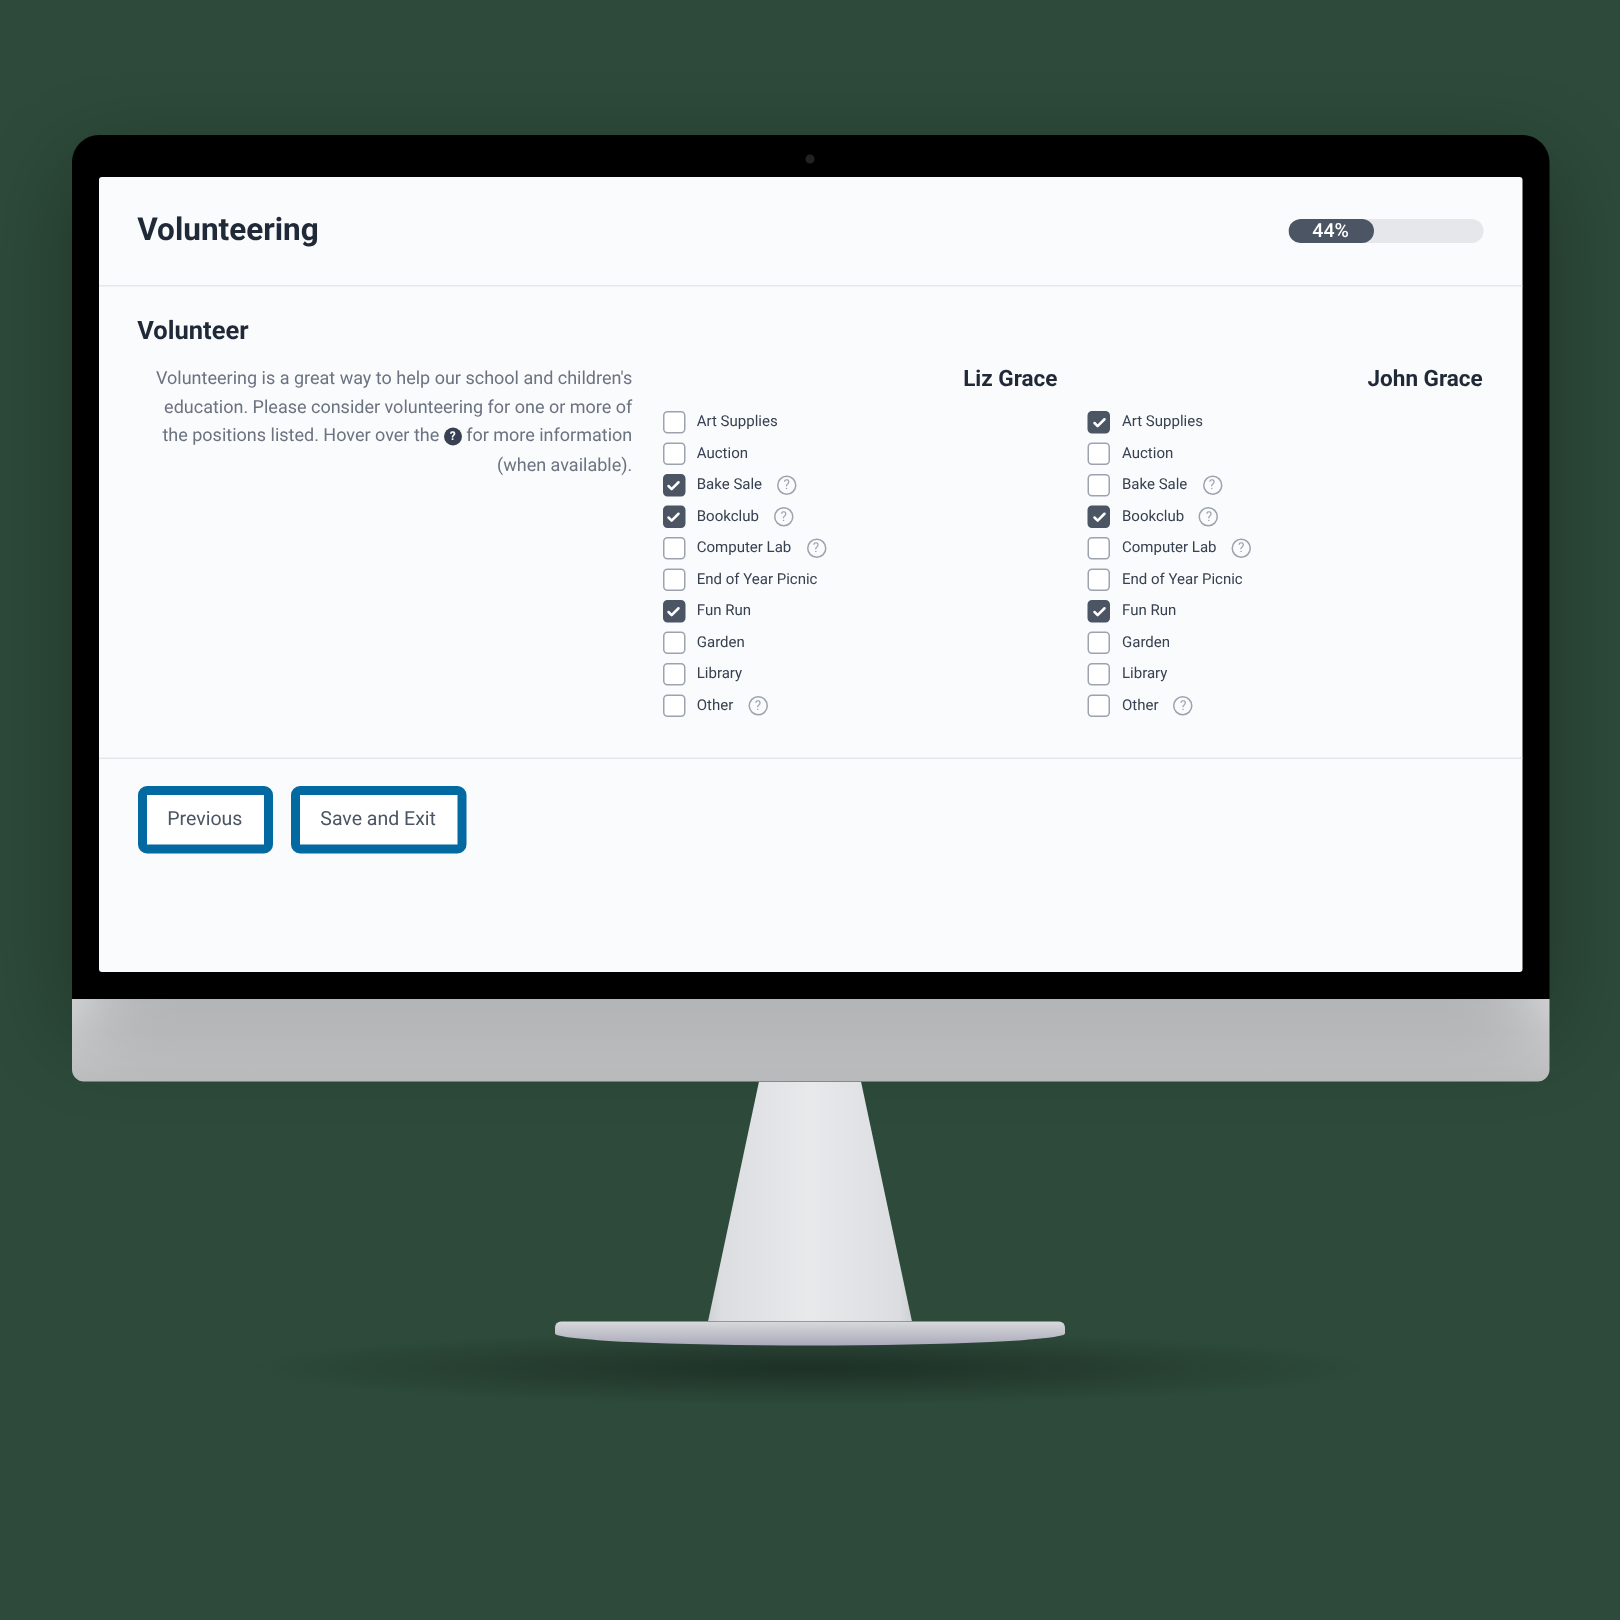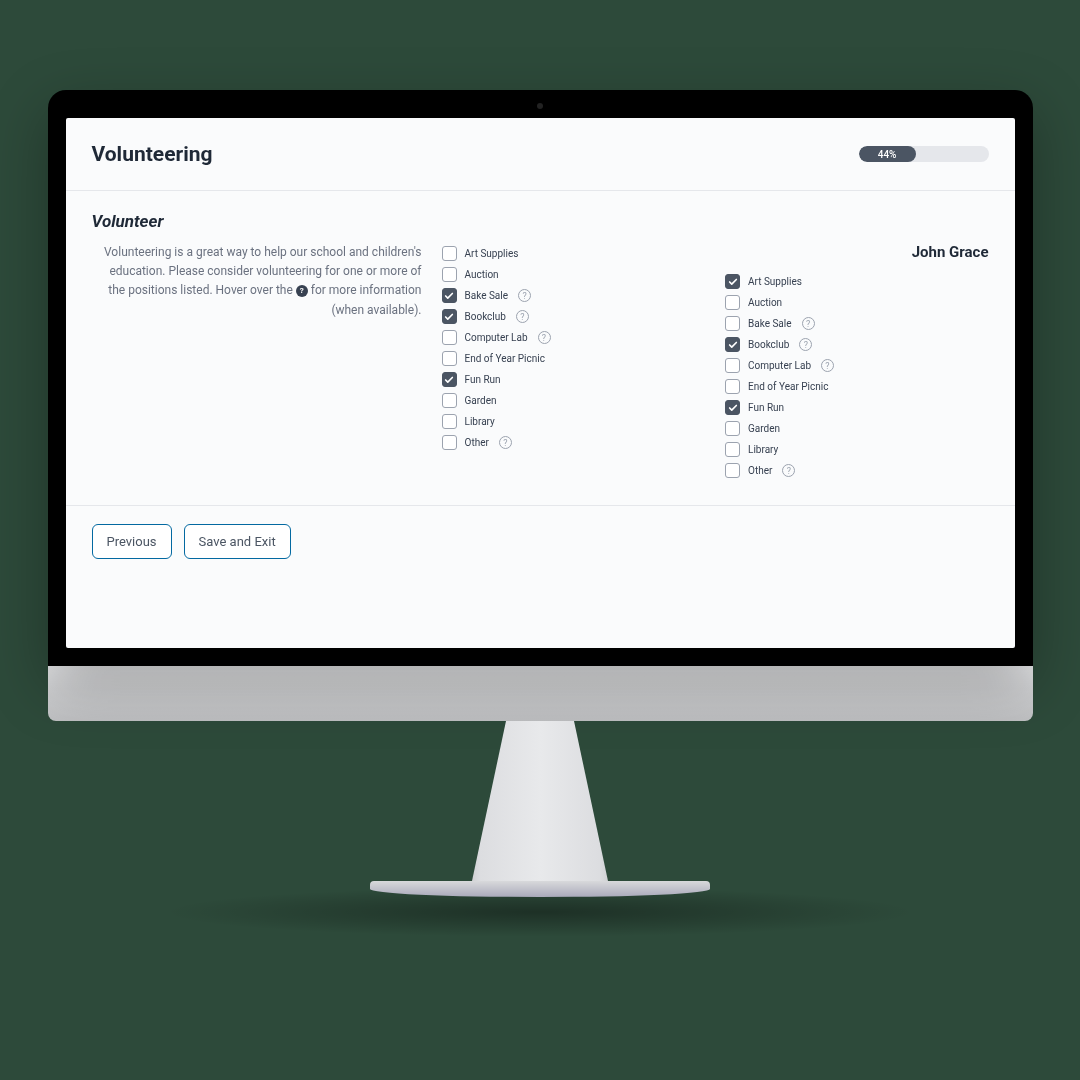--- a/index.html
+++ b/index.html
@@ -73,34 +73,33 @@
       height: 100%;
       width: 44%;
       background: #4b5563;
       border-radius: 9px;
       display: flex;
       align-items: center;
       justify-content: center;
     }
     .progress-text {
       color: #fff;
-      font-size: 10px;
+      font-size: 13px;
       font-weight: 500;
     }
     .divider {
       border: none;
       border-top: 1px solid #e5e7eb;
       margin: 0 -26px 20px -26px;
     }
     .section-title {
       font-size: 17px;
       font-weight: 700;
       color: #1f2937;
       margin-bottom: 12px;
-      font-style: italic;
     }
     .main-row {
       display: flex;
       gap: 20px;
       text-align: right;
     }
     .description-col {
       flex: 0 0 330px;
       font-size: 12px;
       color: #6b7280;
@@ -183,21 +182,21 @@
     .footer {
       border-top: 1px solid #e5e7eb;
       padding: 18px 0;
       margin: 24px -26px 0 -26px;
       padding-left: 26px;
       display: flex;
       gap: 12px;
     }
     .btn {
       padding: 9px 14px;
-      border: 1px solid #0369a1;
+      border: 6px solid #0369a1;
       background: #fff;
       border-radius: 6px;
       font-size: 13px;
       color: #4b5563;
       cursor: pointer;
       font-family: inherit;
     }
     .chin {
       height: 55px;
       background: linear-gradient(180deg, #e9eaec 0%, #d4d5d7 40%, #bfc0c2 100%);
@@ -246,20 +245,21 @@
           </div>
         </div>
         <hr class="divider">
         <h2 class="section-title">Volunteer</h2>
         <div class="main-row">
           <div class="description-col">
             <span>Volunteering is a great way to help our school and children's education. Please consider volunteering for one or more of the positions listed. Hover over the </span><span class="desc-icon">?</span><span> for more information (when available).</span>
           </div>
           <div class="columns" id="people-columns">
               <div class="person-col">
+                <div class="person-name">Liz Grace</div>
                 <div class="cb-row">
                   <span class="cb"></span>
                   <span class="cb-label">Art Supplies</span>
                 </div>
                 <div class="cb-row">
                   <span class="cb"></span>
                   <span class="cb-label">Auction</span>
                 </div>
                 <div class="cb-row">
                   <span class="cb checked">

